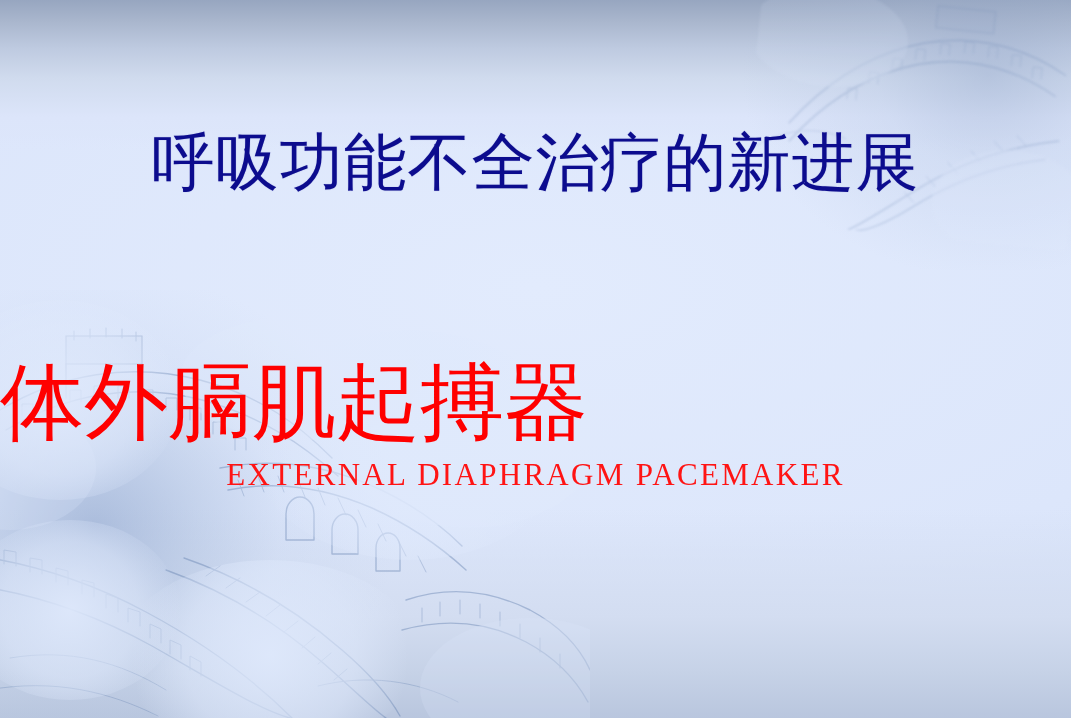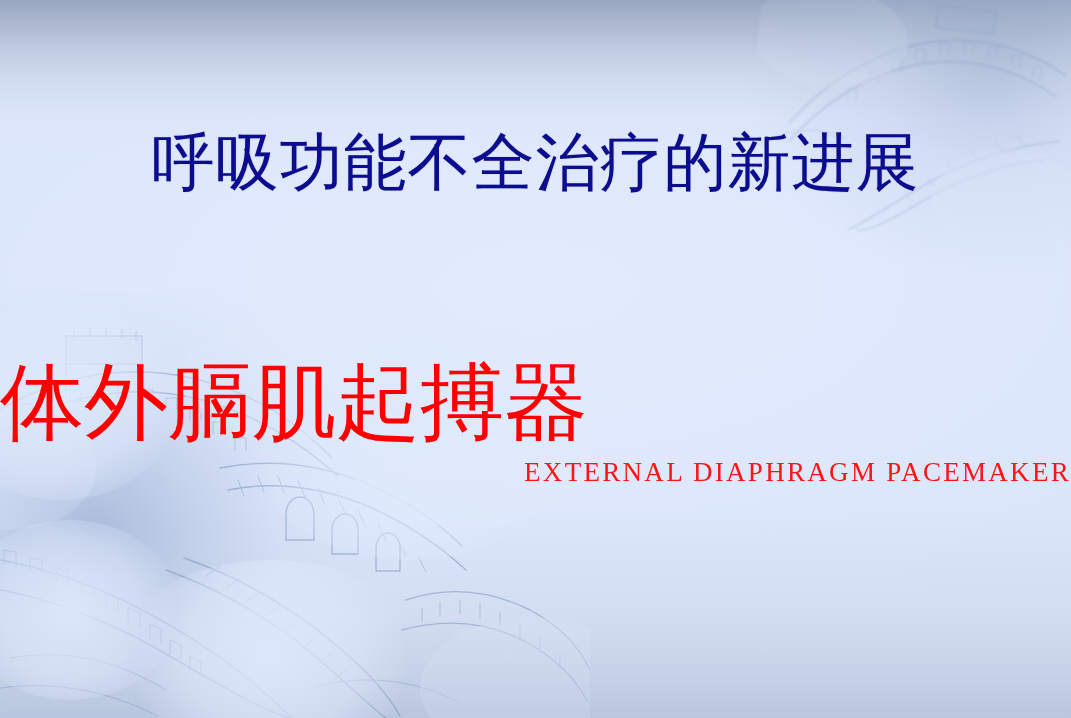--- a/index.html
+++ b/index.html
@@ -171,23 +171,23 @@
     font-weight: 400;
     letter-spacing: 0px;
     white-space: nowrap;
   }
 
   .sub-heading {
     position: absolute;
     left: 0;
     top: 457px;
     width: 1071px;
-    text-align: right;
+    text-align: center;
     color: #ff1414;
-    font-size: 27px;
+    font-size: 31px;
     line-height: 1.15;
     font-weight: 400;
     letter-spacing: 2.3px;
     white-space: nowrap;
   }
 </style>
 </head>
 <body>
 
 <div class="slide">

